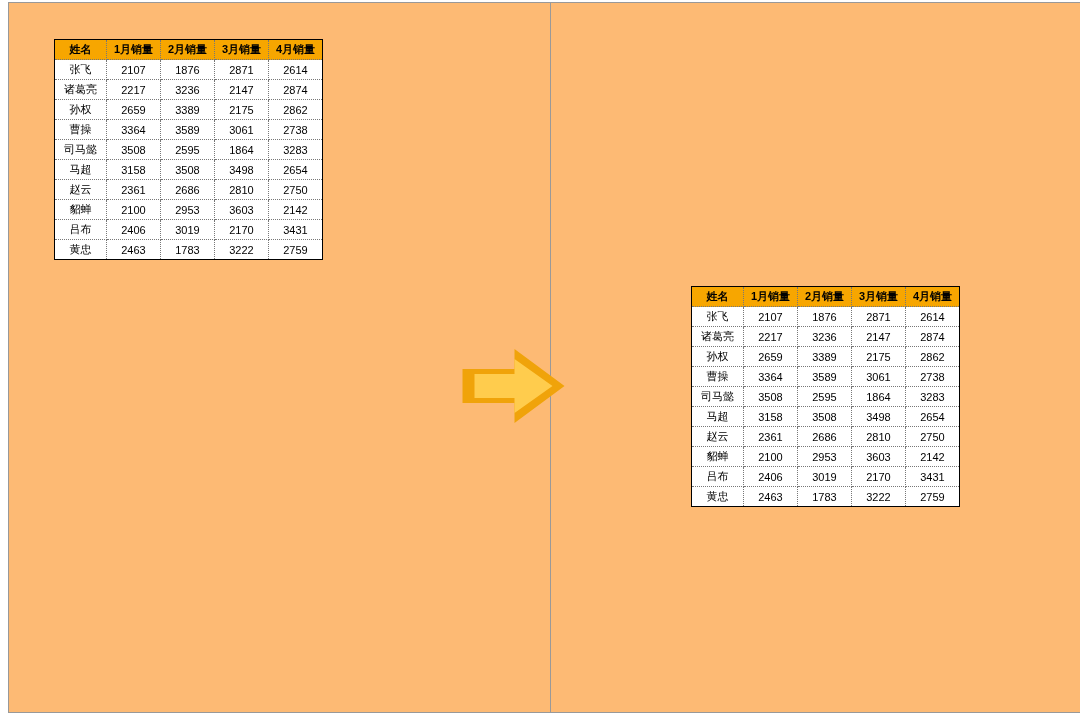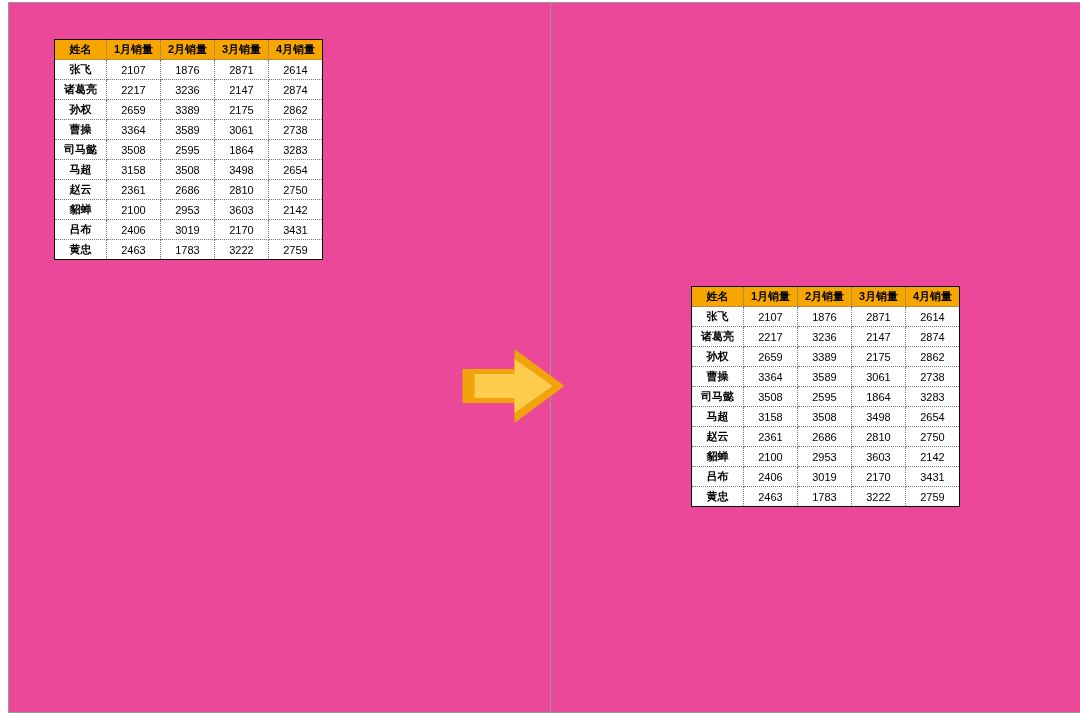--- a/index.html
+++ b/index.html
@@ -13,21 +13,21 @@
     height: 717px;
     position: relative;
     overflow: hidden;
   }
   .page {
     position: absolute;
     top: 2px;
     width: 630px;
     height: 711px;
     border: 1px solid #999;
-    background: #ec4899;
+    background: #fdba74;
     box-sizing: border-box;
     padding-left: 28px;
   }
   #page-left  { left: 8px; }
   #page-right { left: 550px; }
 
   .tbl {
     position: absolute;
     border: 1px solid #000;
     border-collapse: collapse;
@@ -43,21 +43,21 @@
     text-align: center;
     box-sizing: border-box;
     height: 17px;
     white-space: nowrap;
   }
   .tbl th {
     background: #f7a600;
     font-weight: bold;
     color: #000;
   }
-  .tbl .namecol { font-weight: 700; }
+  .tbl .namecol { font-weight: 400; }
   .col-name { width: 52px; }
   .col-val  { width: 54px; }
 
   #tbl-left  { left: 45px;  top: 36px; }
   #tbl-right { left: 140px; top: 283px; }
 
   #arrow {
     position: absolute;
     left: 450px;
     top: 341px;

